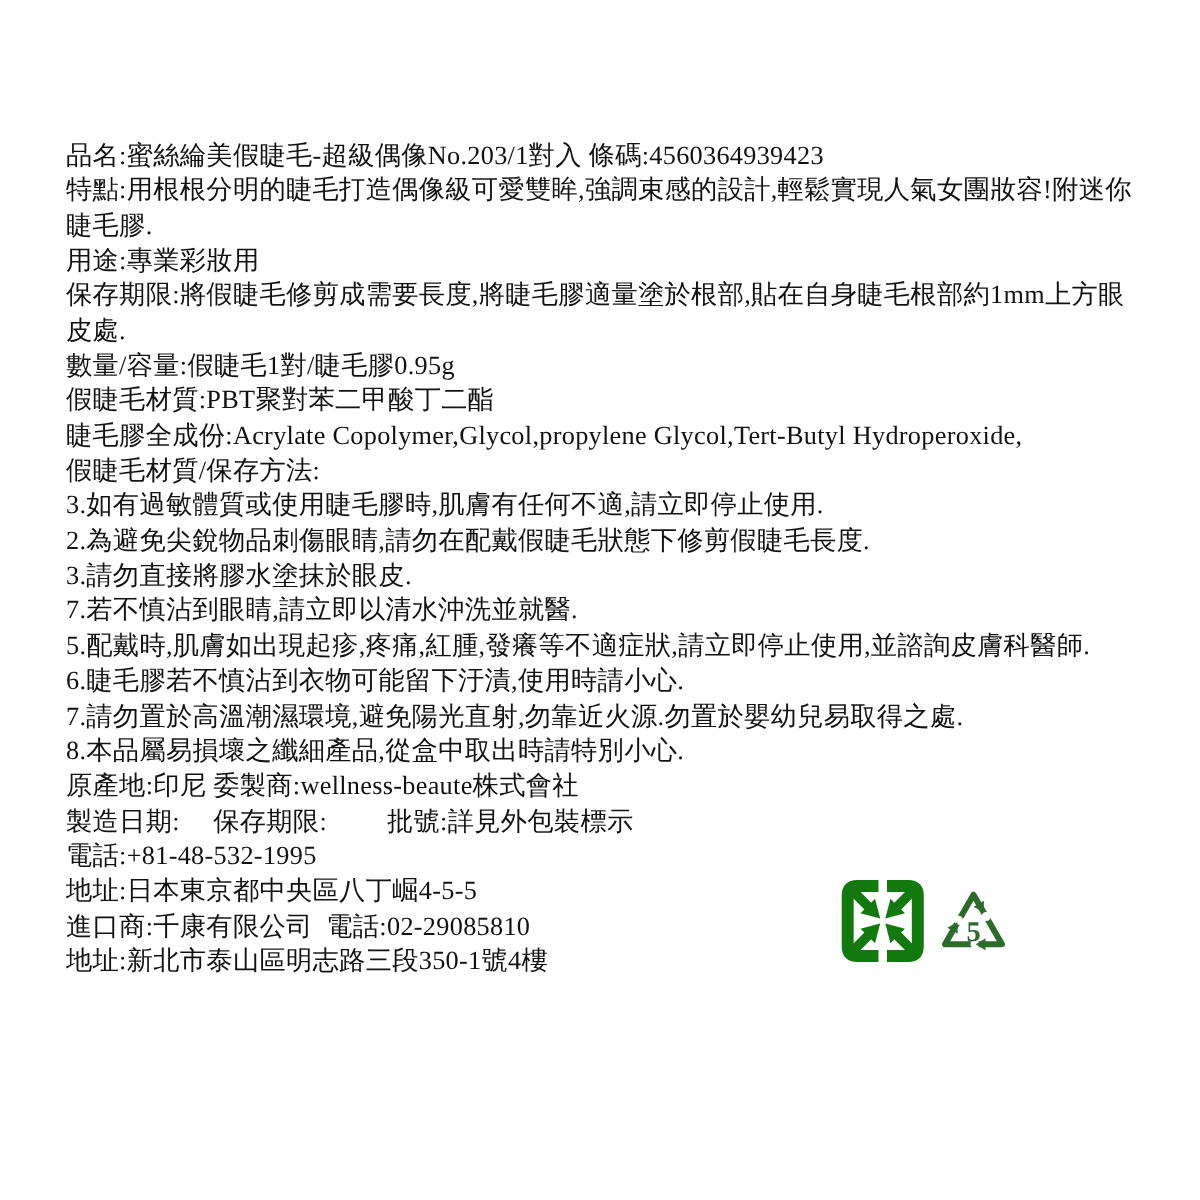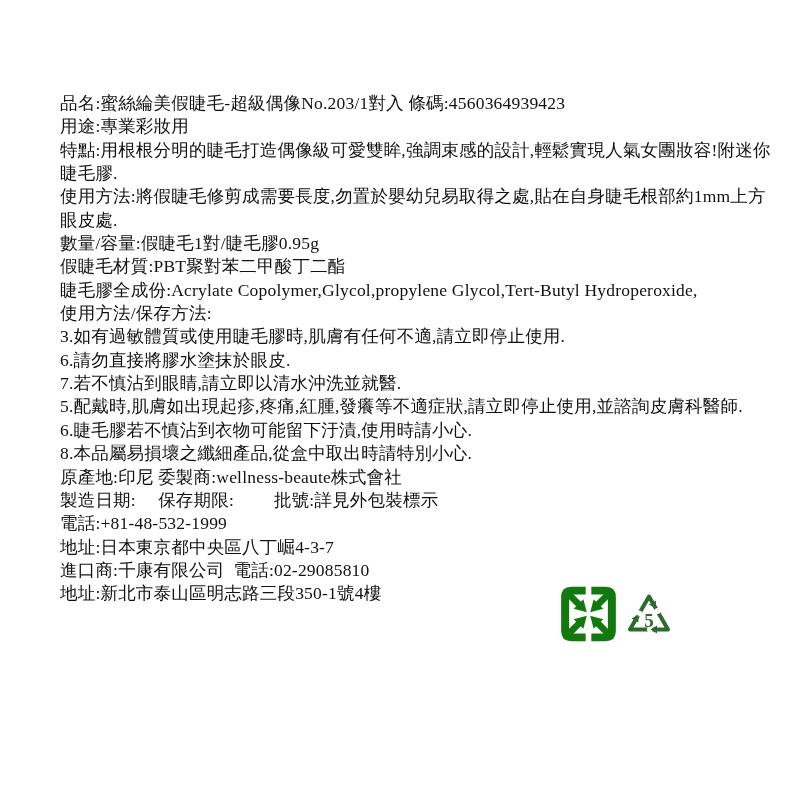--- a/index.html
+++ b/index.html
@@ -11,21 +11,21 @@
   html,body{margin:0;padding:0;}
   body{
     width:800px;height:800px;
     background:var(--page-bg);
     position:relative;
     overflow:hidden;
     font-family:"Liberation Serif","DejaVu Serif",serif;
   }
   .label-text{
     position:absolute;
-    left:60px;top:92px;
+    left:44px;top:92px;
     width:722px;
     color:var(--text-color);
     font-size:17.5px;
     line-height:23.35px;
     letter-spacing:0.2px;
   }
   .label-line{
     white-space:pre-wrap;
     min-height:23.35px;
   }
@@ -43,37 +43,39 @@
     font-family:"Liberation Serif","DejaVu Serif",serif;
     font-size:38px;
     font-weight:bold;
   }
 </style>
 </head>
 <body>
 
 <div class="label-text">
   <div class="label-line">品名:蜜絲綸美假睫毛-超級偶像No.203/1對入 條碼:4560364939423</div>
+  <div class="label-line">特點:用根根分明的睫毛打造偶像級可愛雙眸,強調束感的設計,輕鬆實現人氣女團妝容!附迷你睫毛膠.</div>
   <div class="label-line">用途:專業彩妝用</div>
-  <div class="label-line">特點:用根根分明的睫毛打造偶像級可愛雙眸,強調束感的設計,輕鬆實現人氣女團妝容!附迷你睫毛膠.</div>
-  <div class="label-line">使用方法:將假睫毛修剪成需要長度,勿置於嬰幼兒易取得之處,貼在自身睫毛根部約1mm上方眼皮處.</div>
+  <div class="label-line">保存期限:將假睫毛修剪成需要長度,將睫毛膠適量塗於根部,貼在自身睫毛根部約1mm上方眼皮處.</div>
   <div class="label-line">數量/容量:假睫毛1對/睫毛膠0.95g</div>
   <div class="label-line">假睫毛材質:PBT聚對苯二甲酸丁二酯</div>
   <div class="label-line">睫毛膠全成份:Acrylate Copolymer,Glycol,propylene Glycol,Tert-Butyl Hydroperoxide,</div>
-  <div class="label-line">使用方法/保存方法:</div>
+  <div class="label-line">假睫毛材質/保存方法:</div>
   <div class="label-line">3.如有過敏體質或使用睫毛膠時,肌膚有任何不適,請立即停止使用.</div>
-  <div class="label-line">6.請勿直接將膠水塗抹於眼皮.</div>
+  <div class="label-line">2.為避免尖銳物品刺傷眼睛,請勿在配戴假睫毛狀態下修剪假睫毛長度.</div>
+  <div class="label-line">3.請勿直接將膠水塗抹於眼皮.</div>
   <div class="label-line">7.若不慎沾到眼睛,請立即以清水沖洗並就醫.</div>
   <div class="label-line">5.配戴時,肌膚如出現起疹,疼痛,紅腫,發癢等不適症狀,請立即停止使用,並諮詢皮膚科醫師.</div>
   <div class="label-line">6.睫毛膠若不慎沾到衣物可能留下汙漬,使用時請小心.</div>
+  <div class="label-line">7.請勿置於高溫潮濕環境,避免陽光直射,勿靠近火源.勿置於嬰幼兒易取得之處.</div>
   <div class="label-line">8.本品屬易損壞之纖細產品,從盒中取出時請特別小心.</div>
   <div class="label-line">原產地:印尼 委製商:wellness-beaute株式會社</div>
   <div class="label-line">製造日期:　 保存期限:　　 批號:詳見外包裝標示</div>
-  <div class="label-line">電話:+81-48-532-1999</div>
-  <div class="label-line">地址:日本東京都中央區八丁崛4-3-7</div>
+  <div class="label-line">電話:+81-48-532-1995</div>
+  <div class="label-line">地址:日本東京都中央區八丁崛4-5-5</div>
   <div class="label-line">進口商:千康有限公司  電話:02-29085810</div>
   <div class="label-line">地址:新北市泰山區明志路三段350-1號4樓</div>
 </div>
 
 <div class="icon-box" id="icon-taiwan">
   <svg viewBox="0 0 100 100" aria-hidden="true">
     <defs>
       <path id="tw-bracket" d="M45,9 L20,9 Q9,9 9,20 L9,80 Q9,91 20,91 L45,91" fill="none" stroke-width="14"></path>
       <g id="tw-arrow">
         <polygon points="12,20 20,12 38,30 30,38"></polygon>

